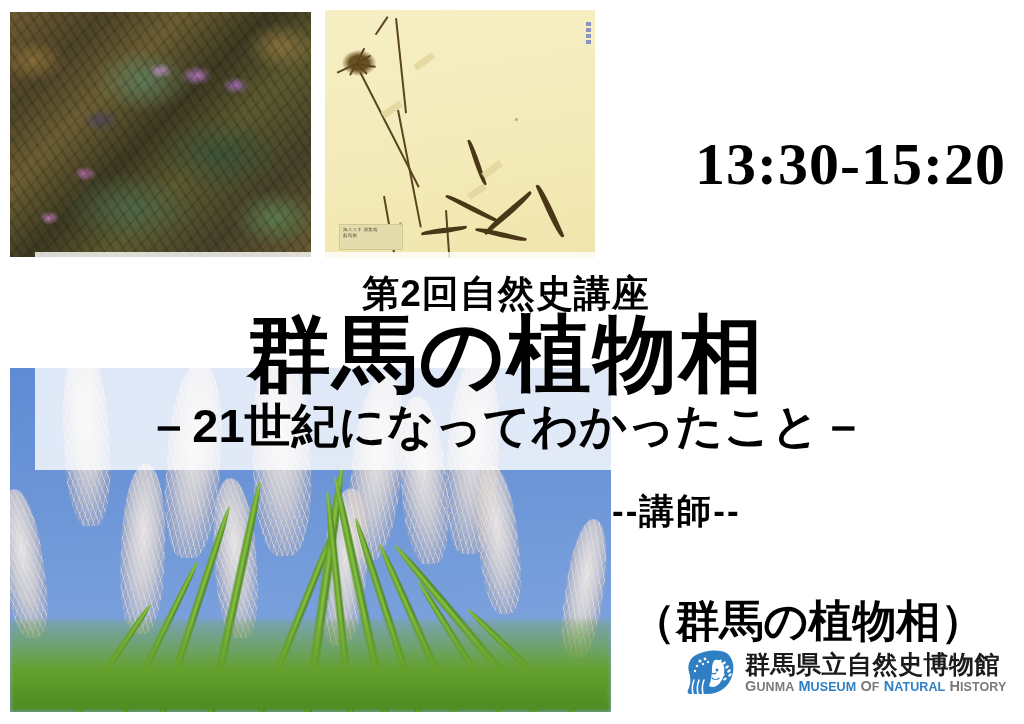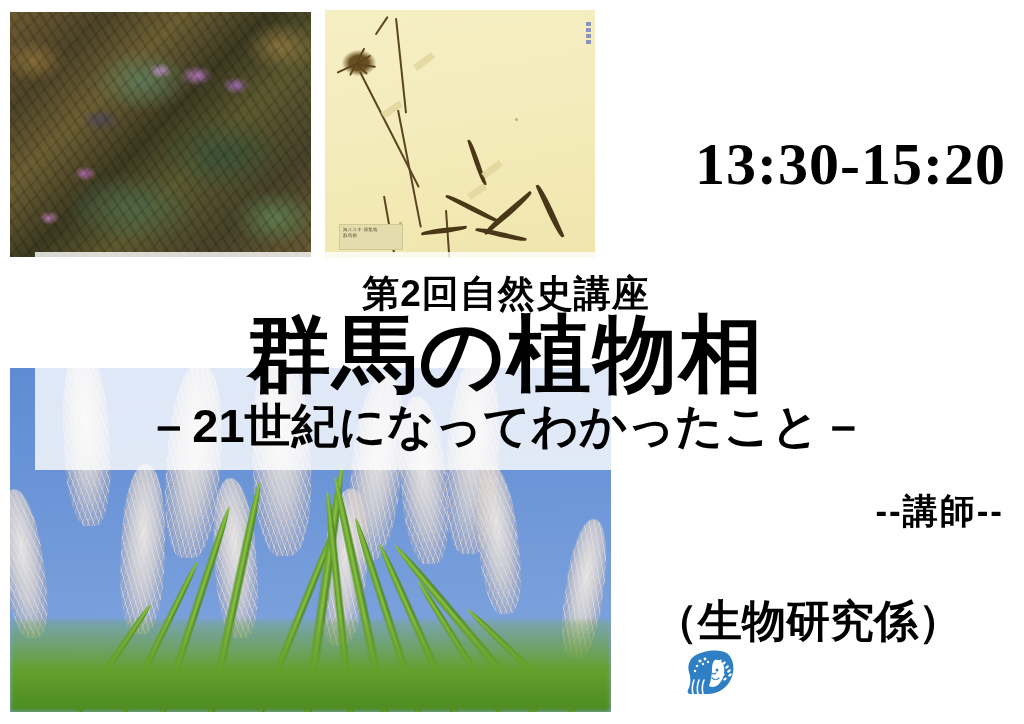--- a/index.html
+++ b/index.html
@@ -107,21 +107,21 @@
   .date-line2{left:0;right:18px;top:130px;text-align:right;font-size:60px;letter-spacing:1px;
               font-family:"Liberation Serif","DejaVu Serif",serif;}
 
   .course-label{left:0;right:0;top:269px;text-align:center;font-size:37px;letter-spacing:1px;
                 transform:translateX(-6px);}
   .main-title{left:0;right:0;top:312px;text-align:center;font-size:84px;letter-spacing:2px;
               transform:translateX(-6px);line-height:1;}
   .sub-title{left:0;right:0;top:402px;text-align:center;font-size:47px;letter-spacing:0px;
              transform:translateX(-6px);line-height:1;}
 
-  .sp-label{left:612px;right:20px;top:488px;text-align:right;font-size:35px;letter-spacing:2px;}
+  .sp-label{left:612px;right:20px;top:488px;text-align:left;font-size:35px;letter-spacing:2px;}
   .sp-name{left:612px;right:20px;top:538px;text-align:center;font-size:46px;letter-spacing:2px;}
   .sp-dept{left:612px;right:20px;top:592px;text-align:center;font-size:44px;letter-spacing:0px;}
 
   
   .logo{position:absolute;left:684px;top:650px;display:flex;align-items:center;gap:9px;}
   .logo-mark{width:52px;height:46px;flex:0 0 auto;}
   .logo-text{display:flex;flex-direction:column;justify-content:center;}
   .logo-jp{font-size:25px;font-weight:bold;color:#1b1b1b;letter-spacing:.5px;line-height:1.05;
            font-family:"Liberation Sans","DejaVu Sans",sans-serif;white-space:nowrap;}
   .logo-en{font-size:12.5px;letter-spacing:.1px;line-height:1.1;margin-top:2px;white-space:nowrap;
@@ -247,21 +247,21 @@
 
   <div class="title-band"></div>
 
   <div class="txt date-line2">13:30-15:20</div>
 
   <div class="txt course-label">第2回自然史講座</div>
   <div class="txt main-title">群馬の植物相</div>
   <div class="txt sub-title">－21世紀になってわかったこと－</div>
 
   <div class="txt sp-label">--講師--</div>
-  <div class="txt sp-dept">（生物研究係）</div>
+  <div class="txt sp-dept">（群馬の植物相）</div>
 
   <div class="logo">
     <svg class="logo-mark" viewBox="0 0 52 46">
       <path d="M44 4 C50 10 51 20 47 29 C43 38 34 44 23 44 L6 44 C4 44 3 42 4 40 C7 34 7 28 5 22 C3 15 6 8 12 5 C20 1 35 -2 44 4 Z" fill="#2f7fc4"></path>
       <path d="M31 10 C35 9 39 12 40 17 C41 23 39 30 35 34 C32 37 28 38 25 36 C27 31 28 24 28 19 C28 15 29 11 31 10 Z" fill="#ffffff"></path>
       <circle cx="33" cy="20" r="1.5" fill="#2f7fc4"></circle>
       <path d="M27 23 C29 24 31 24 32 23" stroke="#2f7fc4" stroke-width="1.1" fill="none" stroke-linecap="round"></path>
       <path d="M28 28 C30 30 33 30 35 28" stroke="#2f7fc4" stroke-width="1.1" fill="none" stroke-linecap="round"></path>
       <g fill="#ffffff">
         <ellipse cx="40" cy="13" rx="2.1" ry="1.2" transform="rotate(-34 40 13)"></ellipse>
@@ -279,15 +279,19 @@
           <circle cx="19" cy="14" r="1.2"></circle>
         <circle cx="24" cy="12" r="1.2"></circle>
           <circle cx="11" cy="21" r="1.2"></circle>
       </g>
       <g stroke="#ffffff" stroke-width="1.6" fill="none" stroke-linecap="round">
         <path d="M10 30 C8 35 8 40 9 44"></path>
         <path d="M15 30 C13 35 13 40 14 44"></path>
         <path d="M20 30 C18 35 18 40 19 44"></path>
       </g>
     </svg>
+    <div class="logo-text">
+      <div class="logo-jp">群馬県立自然史博物館</div>
+      <div class="logo-en"><span class="w cap">G</span><span class="w">UNMA</span><span class="b cap"> M</span><span class="b">USEUM</span><span class="w cap"> O</span><span class="w">F</span><span class="b cap"> N</span><span class="b">ATURAL</span><span class="w cap"> H</span><span class="w">ISTORY</span></div>
+    </div>
   </div>
 
 </div>
 
 </body></html>

